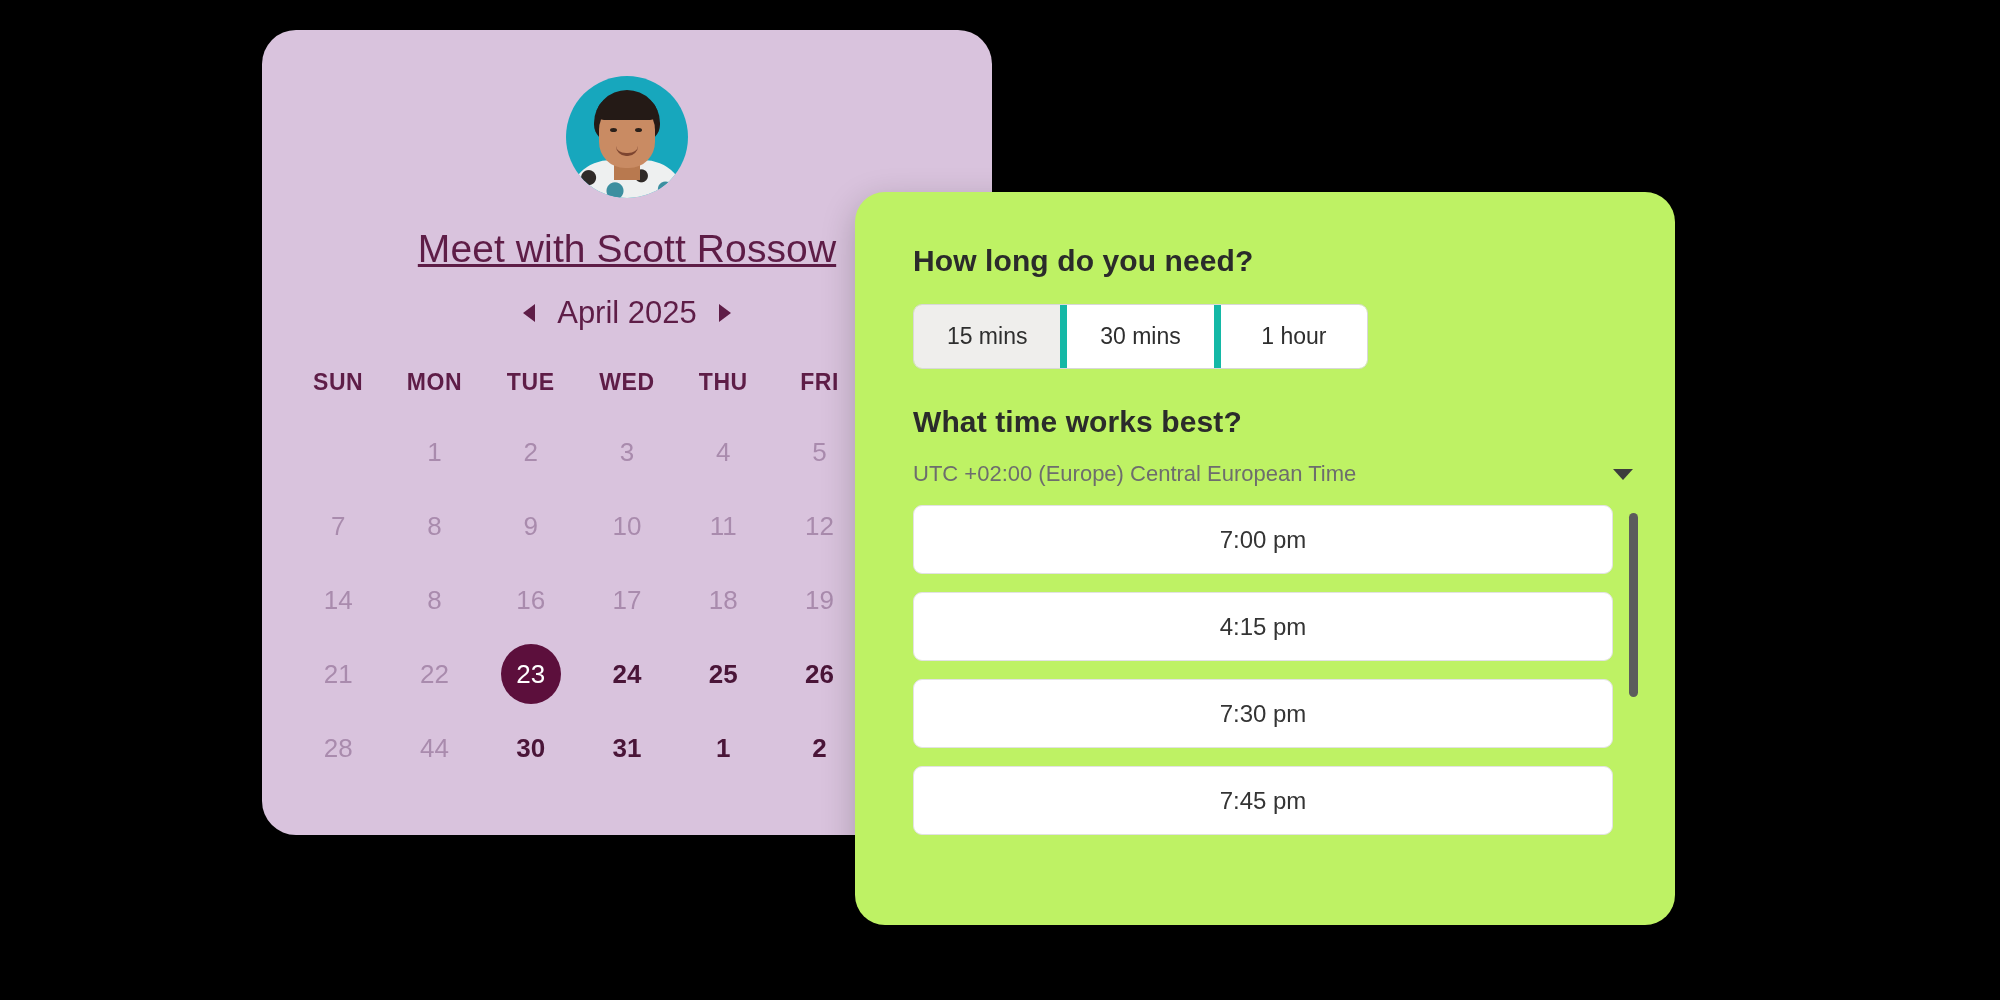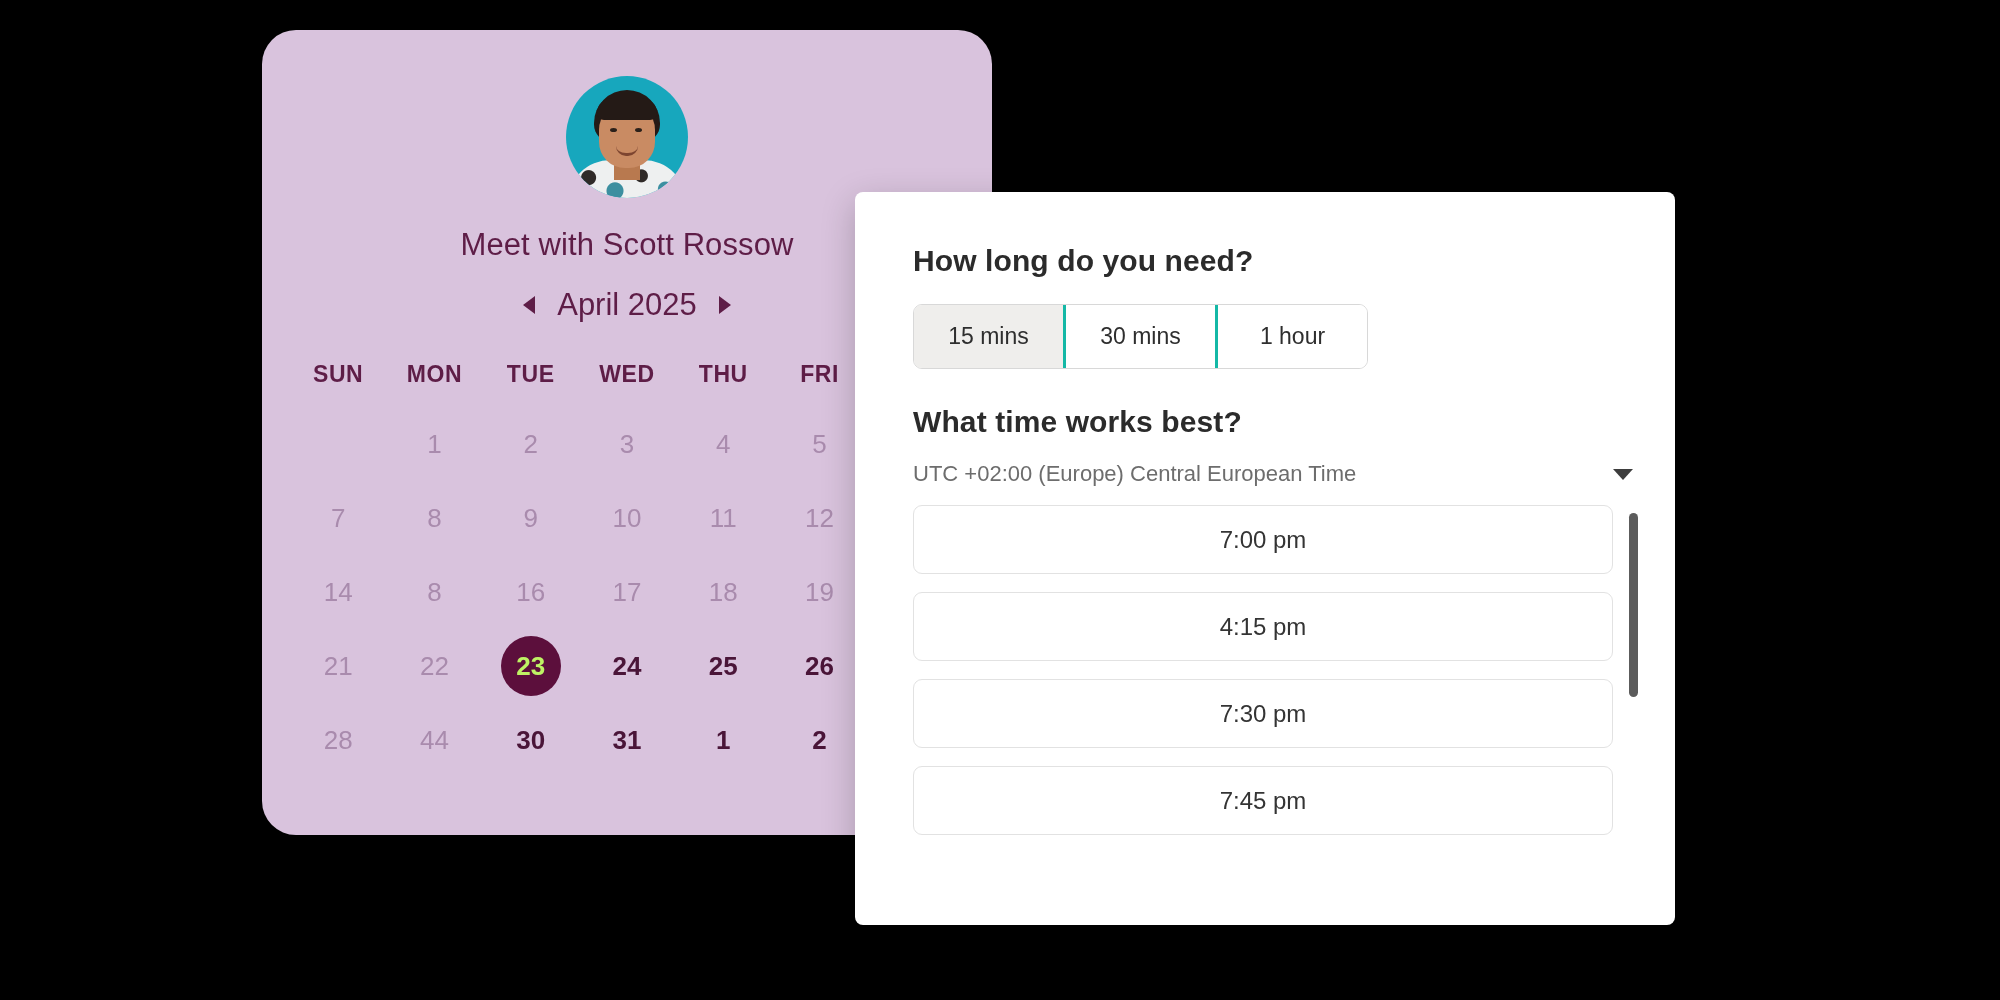--- a/index.html
+++ b/index.html
@@ -98,24 +98,25 @@
     position: absolute;
     left: 50%; top: 82px;
     transform: translateX(-50%);
     width: 26px; height: 22px;
     background: #b8794f;
   }
 
   .meet-title {
     text-align: center;
     color: #5e1d47;
-    font-size: 31px;
+    font-size: 39px;
     font-weight: 400;
     margin-top: 29px;
     letter-spacing: 0.1px;
+    text-decoration: underline;
   }
 
   .month-nav {
     display: flex;
     align-items: center;
     justify-content: center;
     gap: 22px;
     margin-top: 24px;
   }
   .month-arrow {
@@ -160,34 +161,34 @@
     width: 60px; height: 60px;
     display: flex;
     align-items: center;
     justify-content: center;
     border-radius: 50%;
   }
   .date-cell.past .num { color: #a98bad; font-weight: 400; }
   .date-cell.available .num { color: #4a1538; font-weight: 700; cursor: pointer; }
   .date-cell.selected .num {
     background: #5c0f3c;
-    color: #bef264;
-    font-weight: 700;
+    color: #ffffff;
+    font-weight: 400;
     cursor: pointer;
   }
 
   
   .booking-panel {
     position: absolute;
     left: 855px;
     top: 192px;
     width: 820px;
     height: 733px;
-    background: #ffffff;
-    border-radius: 8px;
+    background: #bef264;
+    border-radius: 30px;
     box-shadow: 0 10px 34px rgba(0,0,0,0.22);
     padding: 52px 58px 0 58px;
   }
 
   .panel-heading {
     color: #2b2b2b;
     font-size: 30px;
     font-weight: 700;
     letter-spacing: 0.1px;
   }
@@ -200,21 +201,21 @@
     overflow: hidden;
     width: 455px;
   }
   .duration-btn {
     flex: 1;
     text-align: center;
     padding: 18px 0;
     font-size: 23px;
     color: #2e2e2e;
     background: #ffffff;
-    border-right: 3px solid #14b8a6;
+    border-right: 7px solid #14b8a6;
     cursor: pointer;
   }
   .duration-btn:last-child { border-right: none; }
   .duration-btn.selected { background: #efeeec; }
 
   .panel-heading.second { margin-top: 36px; }
 
   .timezone-row {
     display: flex;
     align-items: center;

